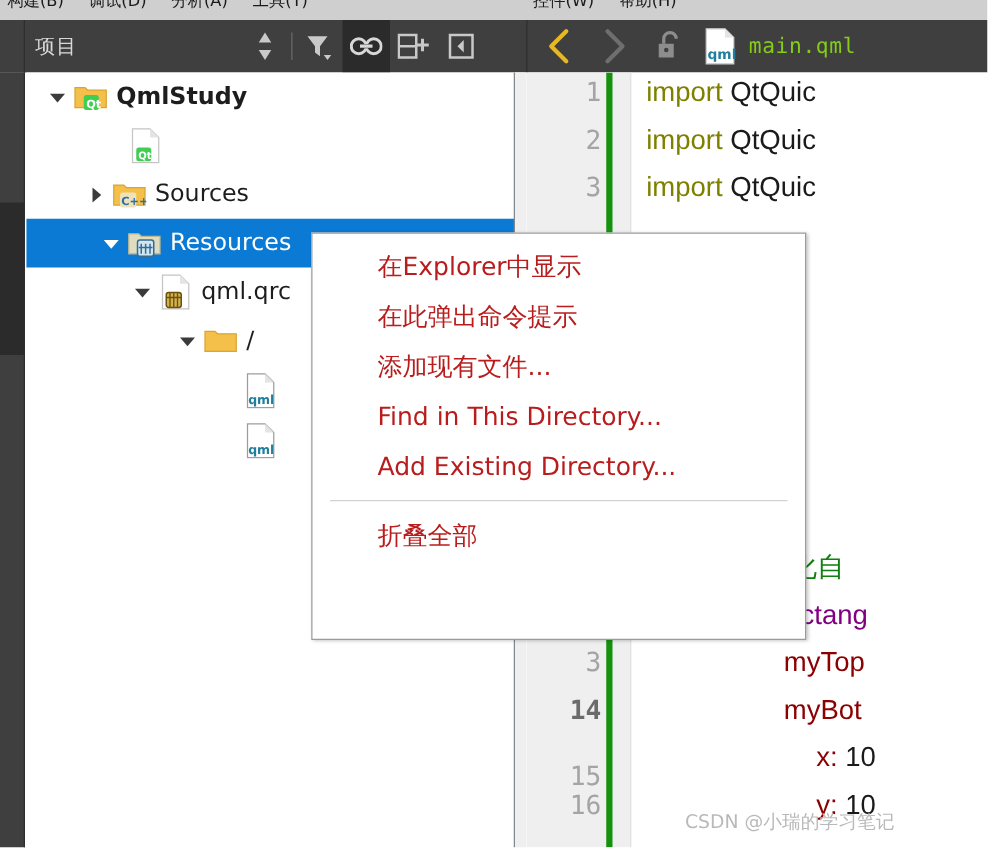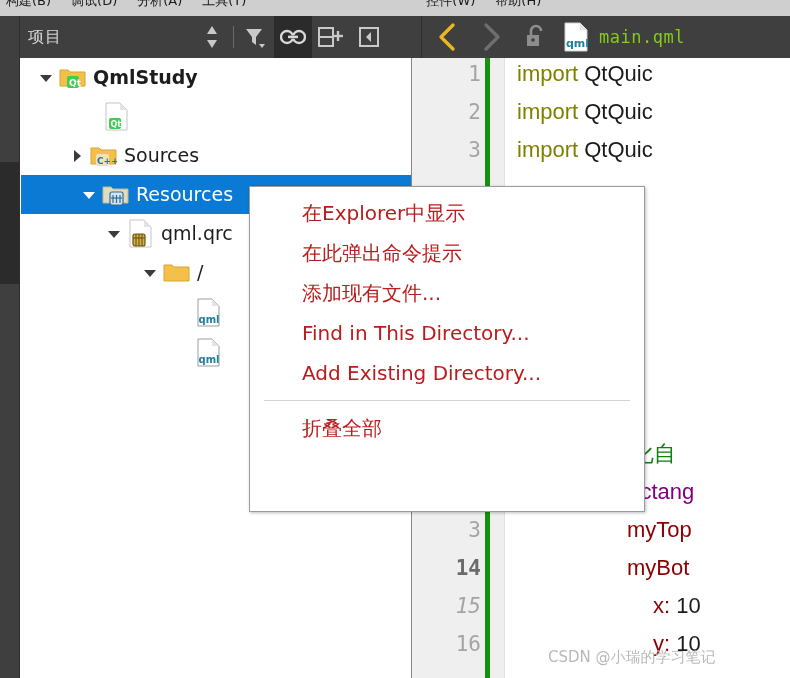--- a/index.html
+++ b/index.html
@@ -373,21 +373,21 @@
         <div class="code" style="top: 263px; left: 138px;"><span class="prop">eight: </span><span class="num">4</span></div>
         <div class="code" style="top: 301px; left: 138px;"><span class="prop">itle: </span><span class="str">qs</span></div>
         <div class="code" style="top: 377px; left: 152px;"><span class="cmt">* 实例化自</span></div>
         <div class="ln" style="top: 415px;">12</div>
         <div class="fold" style="top: 415px;">▼</div>
         <div class="code" style="top: 415px; left: 162px;"><span class="typ">MyRectang</span></div>
         <div class="ln" style="top: 453px;">3</div>
         <div class="code" style="top: 453px; left: 206px;"><span class="prop">myTop</span></div>
         <div class="ln cur" style="top: 491px;">14</div>
         <div class="code" style="top: 491px; left: 206px;"><span class="prop">myBot</span></div>
-        <div class="ln" style="top: 529px; font-style: italic;">15</div>
+        <div class="ln" style="top: 544px;">15</div>
         <div class="code" style="top: 529px; left: 232px;"><span class="prop">x: </span><span class="num">10</span></div>
         <div class="ln" style="top: 567px;">16</div>
         <div class="code" style="top: 567px; left: 232px; text-align: center;"><span class="prop">y: </span><span class="num">10</span></div>
       </div>
   </div>
 
   <div class="watermark">CSDN @小瑞的学习笔记</div>
 
   <div class="ctx-menu">
     <div class="ctx-item">在Explorer中显示</div>

